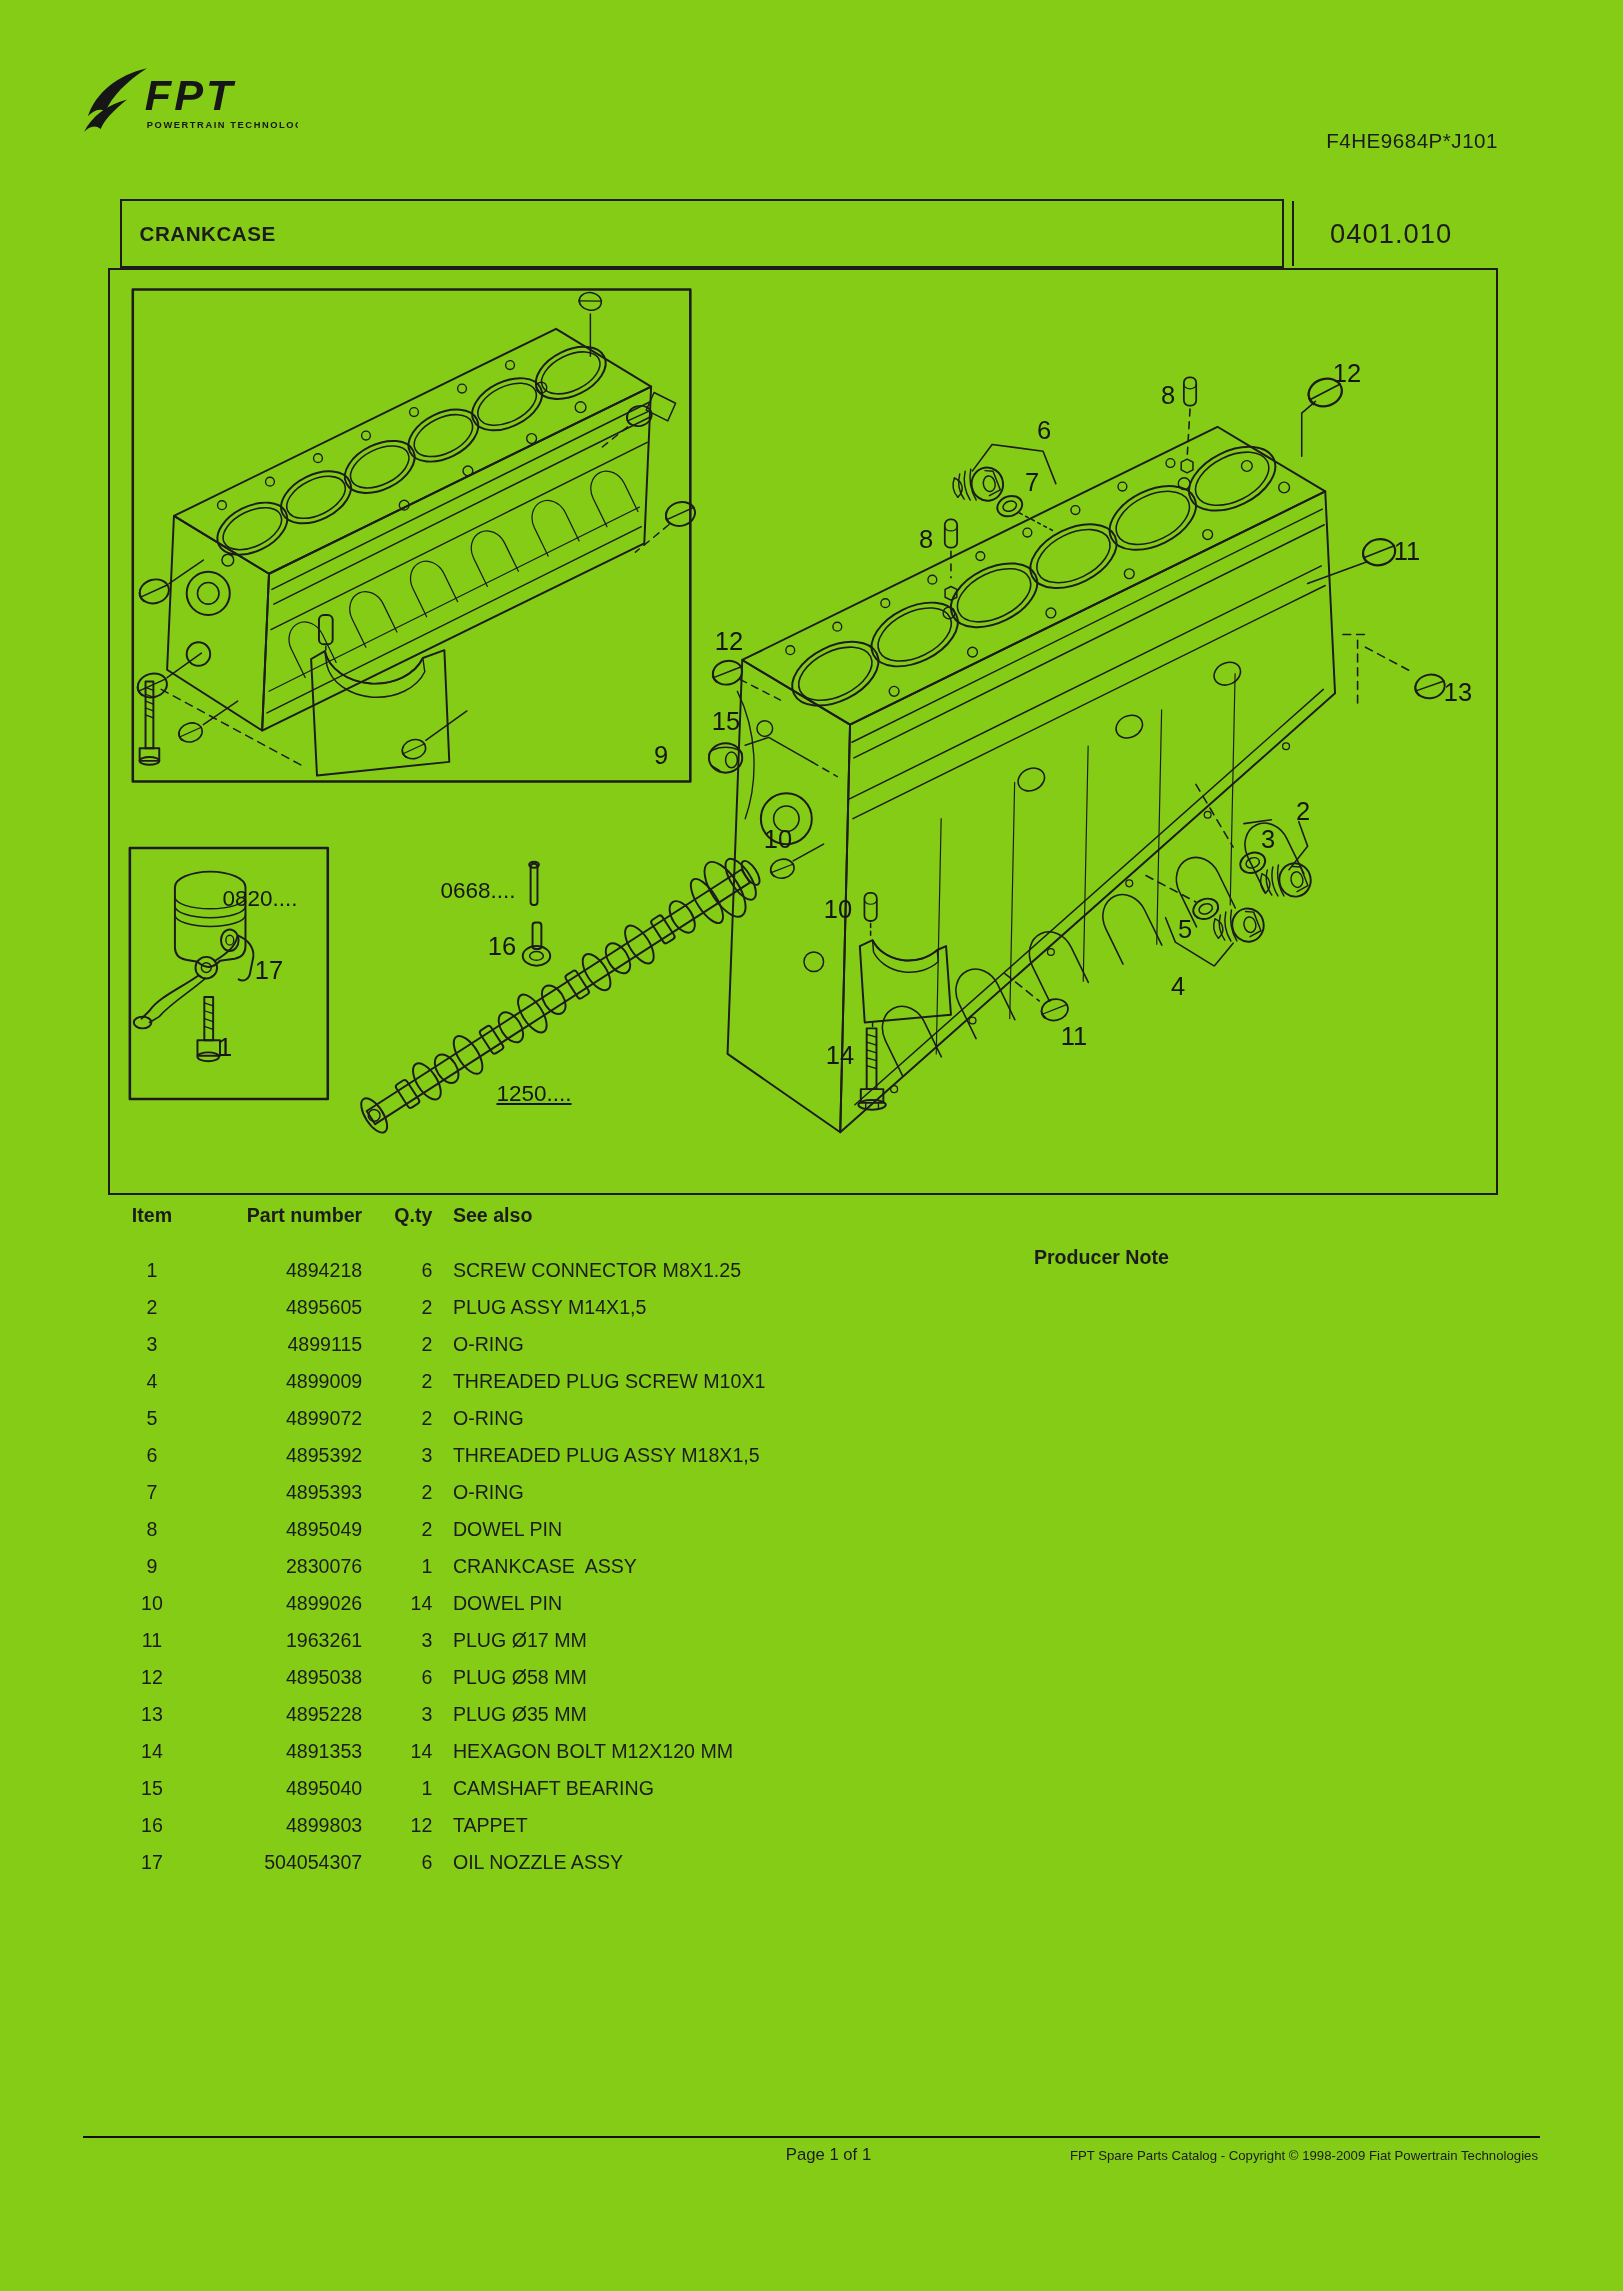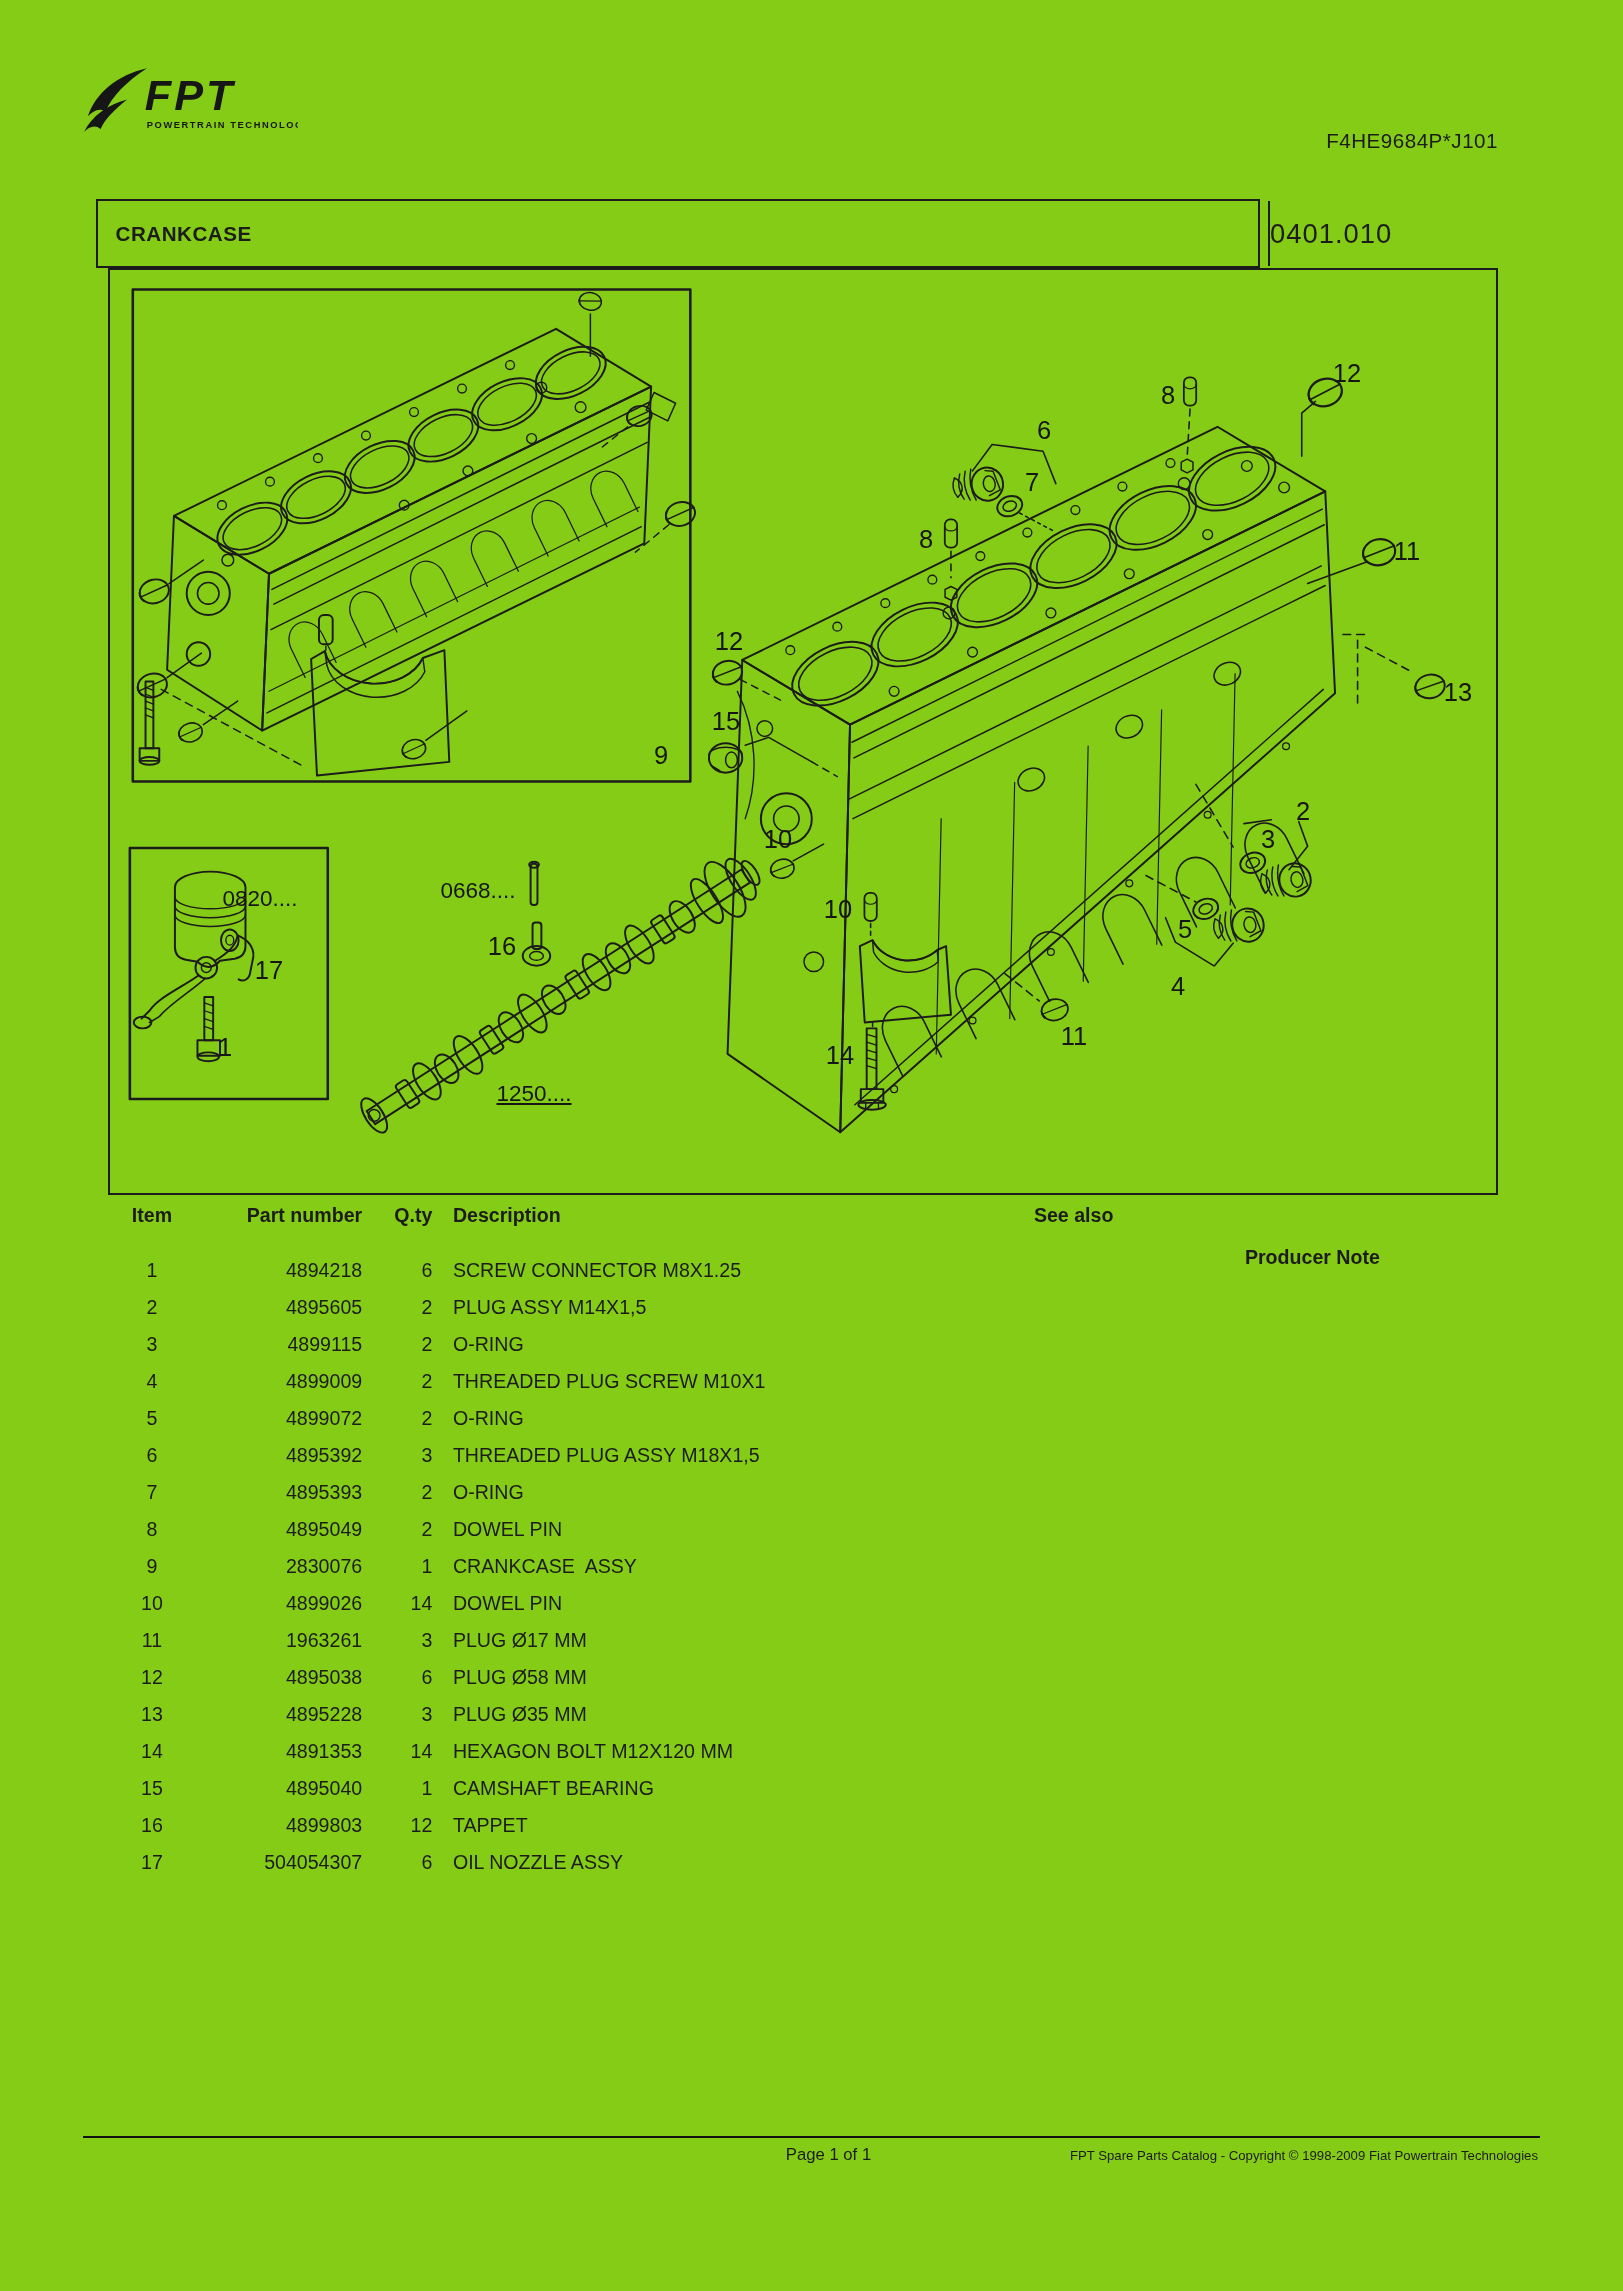--- a/index.html
+++ b/index.html
@@ -4,21 +4,21 @@
 <style>
   html,body{margin:0;padding:0;background:#e8e8e8;}
   .page{
     position:relative;width:1623px;height:2292px;background:#84cc16;
     font-family:"Liberation Sans", sans-serif;color:#1c1c1c;margin:0 auto;overflow:hidden;
   }
   
   .logo{position:absolute;left:82px;top:67px;width:216px;height:71px;}
   .doc-code{position:absolute;top:129px;right:125px;font-size:20.6px;font-weight:normal;letter-spacing:0.5px;}
   
-  .title-bar{position:absolute;left:96px;top:199px;width:1164px;height:69px;border:2px solid #1c1c1c;box-sizing:border-box;display:flex;}
+  .title-bar{position:absolute;left:120px;top:199px;width:1164px;height:69px;border:2px solid #1c1c1c;box-sizing:border-box;display:flex;gap:36px;}
   .title-left{flex:0 0 1172px;display:flex;align-items:center;padding-left:17.6px;font-size:20.6px;font-weight:bold;letter-spacing:0.5px;border-right:2px solid #1c1c1c;box-sizing:border-box;}
   .title-right{flex:1;display:flex;align-items:center;justify-content:center;font-size:27.4px;letter-spacing:1px;}
   
   .diagram-box{position:absolute;left:108px;top:268px;width:1390px;height:927px;border:2px solid #1c1c1c;box-sizing:border-box;}
   .diagram-box svg{position:absolute;left:0;top:0;}
   .callout-layer{position:absolute;left:0;top:0;width:100%;height:100%;}
   .callout{position:absolute;transform:translate(-50%,-50%);font-size:25.5px;color:#161616;white-space:nowrap;}
   .callout.ref{font-size:22.5px;}
   
   .ptable{position:absolute;left:108px;top:1204px;width:1390px;}
@@ -375,21 +375,20 @@
         <span class="callout" style="left: 1068px; top: 716px;">4</span>
         <span class="callout" style="left: 964px; top: 766px;">11</span>
       </div>
   </div>
 
   <div class="ptable">
     <div class="thead">
       <div class="cell c-item">Item</div>
       <div class="cell c-part">Part number</div>
       <div class="cell c-qty">Q.ty</div>
-      <div class="cell c-desc">Description</div>
       <div class="cell c-see">See also</div>
       <div class="cell c-prod">Producer Note</div>
     </div>
     <div>
         <div class="trow">
           <div class="cell c-item">1</div>
           <div class="cell c-part">4894218</div>
           <div class="cell c-qty">6</div>
           <div class="cell c-desc">SCREW CONNECTOR M8X1.25</div>
           <div class="cell c-see"></div>

